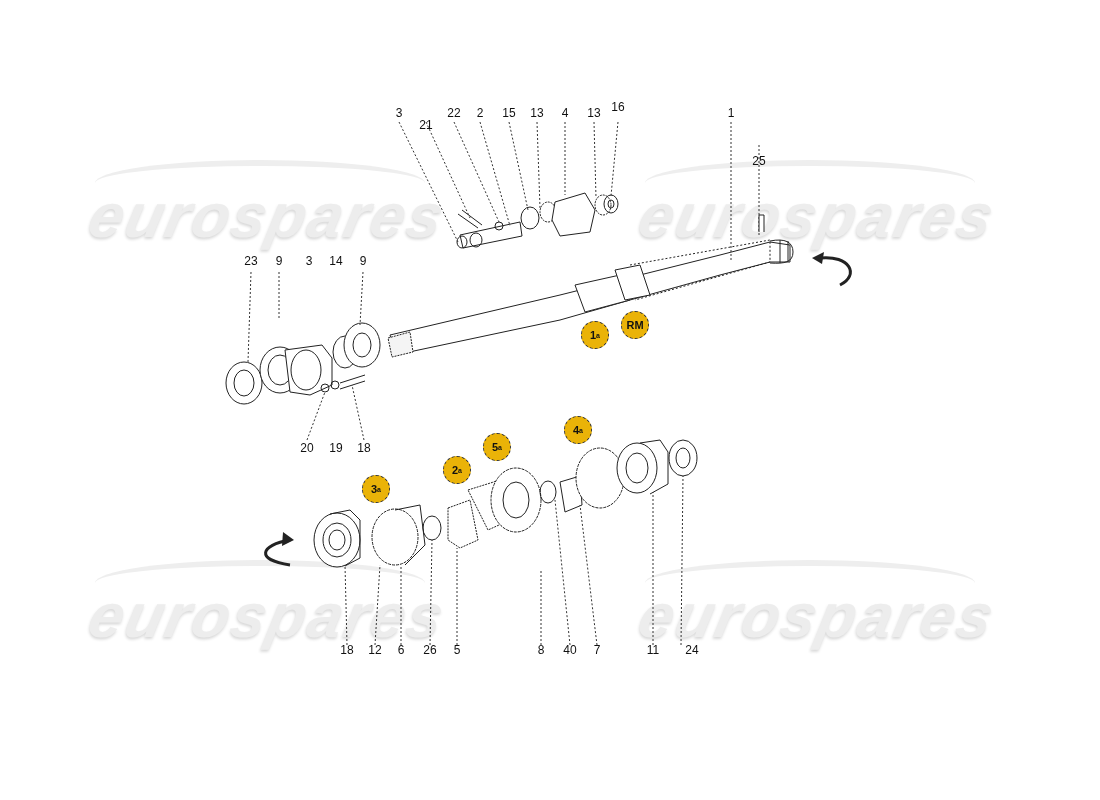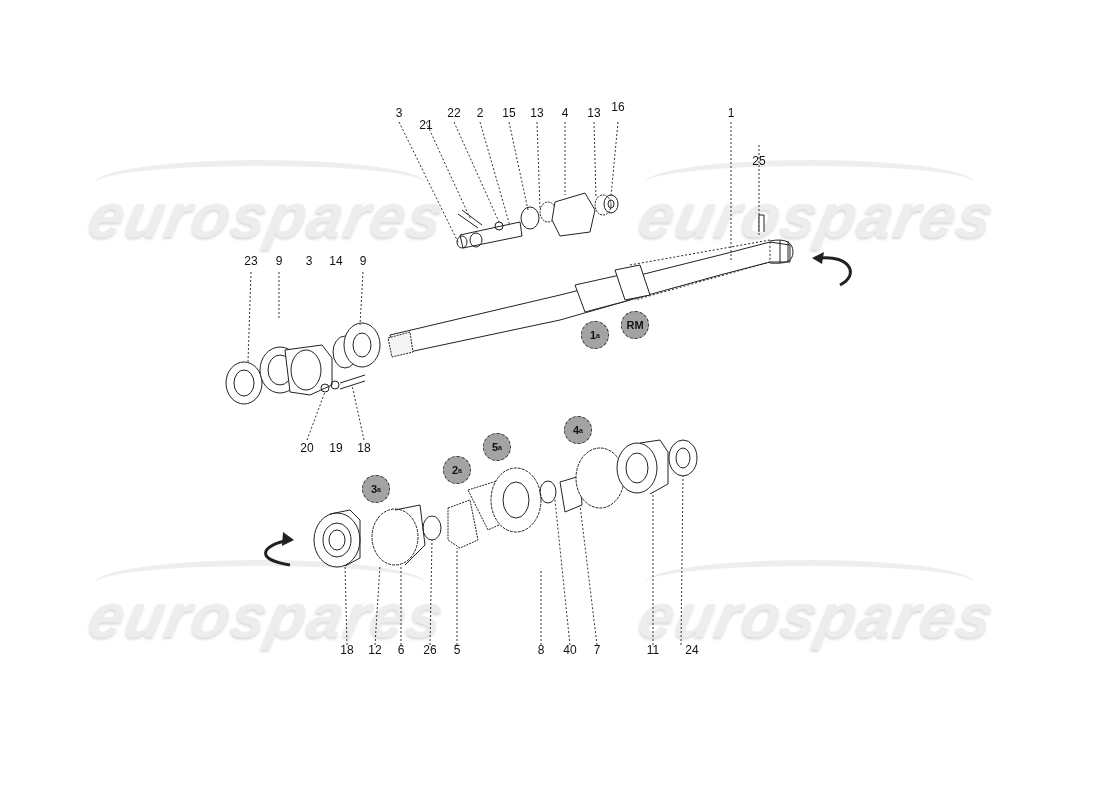--- a/index.html
+++ b/index.html
@@ -1,19 +1,19 @@
 <!DOCTYPE html>
 <html><head>
 <meta charset="utf-8">
 <style>
   html,body{margin:0;padding:0;background:#ffffff;}
   body{width:1100px;height:800px;position:relative;overflow:hidden;font-family:"Liberation Sans",sans-serif;}
   #diagram{position:absolute;left:0;top:0;width:1100px;height:800px;}
   .lbl{position:absolute;font-size:12px;color:#111;transform:translateX(-50%);white-space:nowrap;line-height:14px;}
-  .gear-badge{position:absolute;width:26px;height:26px;border:1px dashed #333;border-radius:50%;transform:translate(-50%,-50%);display:flex;align-items:center;justify-content:center;font-size:11px;font-weight:bold;color:#111;background:#a3a3a3;}
+  .gear-badge{position:absolute;width:26px;height:26px;border:1px dashed #333;border-radius:50%;transform:translate(-50%,-50%);display:flex;align-items:center;justify-content:center;font-size:11px;font-weight:bold;color:#111;background:#eab308;}
   .gear-badge sup{font-size:7px;}
   .watermark{position:absolute;font-size:62px;font-style:italic;font-weight:bold;color:#ededed;letter-spacing:2px;transform:skewX(-12deg);white-space:nowrap;text-shadow:0 2px 3px #d8d8d8;}
   .wm-swoosh{position:absolute;height:40px;border-top:6px solid #eeeeee;border-radius:50%;}
 </style>
 </head>
 <body>
 
 <div id="diagram">
 
   <div class="wm-swoosh" style="left:95px;top:160px;width:330px;"></div>

